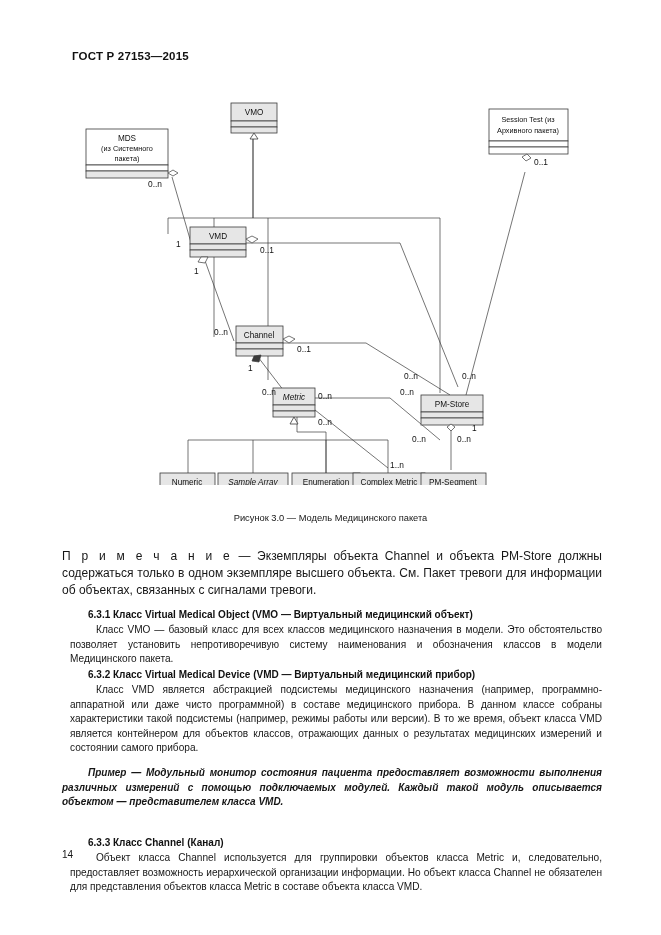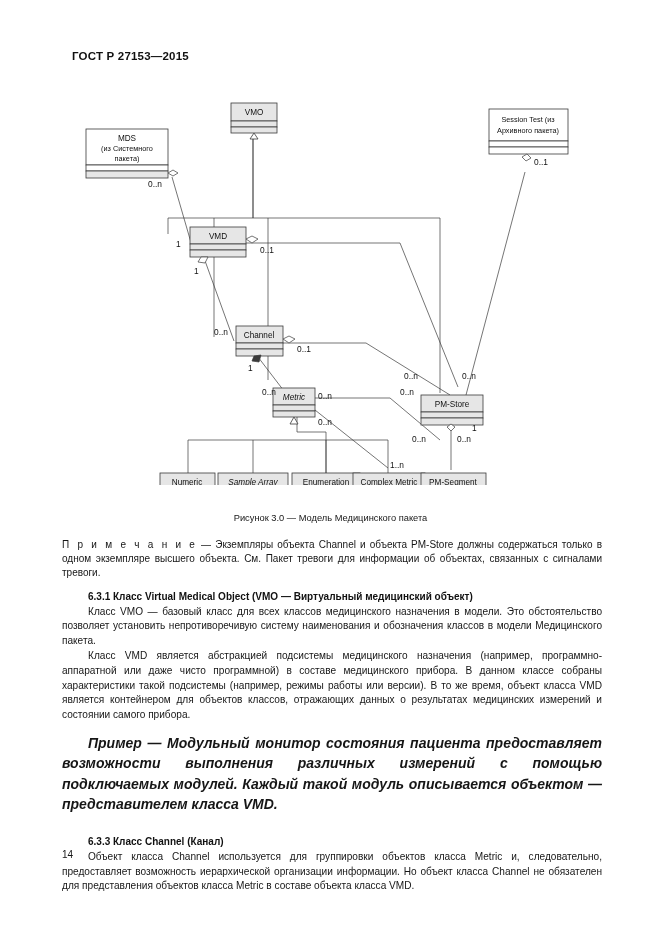--- a/index.html
+++ b/index.html
@@ -51,53 +51,53 @@
   }
 
   
   .body-text {
     position: absolute;
     left: 62px;
     top: 538px;
     width: 540px;
   }
   .note {
-    font-size: 10px;
+    font-size: 12px;
     line-height: 1.42;
     text-align: justify;
-    margin: 0 0 9px 0;
+    margin: 10px 0 9px 0;
     color: #161616;
   }
   .note .note-lead {
     letter-spacing: 2.1px;
   }
   h3.sec {
     font-size: 10px;
     font-weight: bold;
     margin: 0 0 1px 0;
     padding-left: 26px;
     line-height: 1.4;
     color: #111;
   }
   p.para {
     font-size: 10.1px;
     line-height: 1.45;
     text-align: justify;
-    margin: 0 0 1px 0;
+    margin: 0 0 1px 8px;
     text-indent: 26px;
     color: #161616;
     hyphens: none;
   }
   p.example {
-    font-size: 14px;
+    font-size: 10px;
     font-style: italic;
     font-weight: bold;
     line-height: 1.47;
     text-align: justify;
-    margin: 10px 0 20px 0;
+    margin: 10px 0 26px 0;
     text-indent: 26px;
     color: #161616;
   }
 
   
   .page-number {
     position: absolute;
     left: 62px;
     top: 849px;
     font-size: 10px;
@@ -324,20 +324,21 @@
 
 <div class="body-text">
 
   <p class="note">
     <span class="note-lead">П р и м е ч а н и е</span><span> — Экземпляры объекта Channel и объекта PM-Store должны содержаться только в одном экземпляре высшего объекта. См. Пакет тревоги для информации об объектах, связанных с сигналами тревоги.</span>
   </p>
 
   <h3 class="sec">6.3.1 Класс Virtual Medical Object (VMO — Виртуальный медицинский объект)</h3>
   <p class="para">Класс VMO — базовый класс для всех классов медицинского назначения в модели. Это обстоятельство позволяет установить непротиворечивую систему наименования и обозначения классов в модели Медицинского пакета.</p>
 
+  <h3 class="sec">6.3.2 Класс Virtual Medical Device (VMD — Виртуальный медицинский прибор)</h3>
   <p class="para">Класс VMD является абстракцией подсистемы медицинского назначения (например, программно-аппаратной или даже чисто программной) в составе медицинского прибора. В данном классе собраны характеристики такой подсистемы (например, режимы работы или версии). В то же время, объект класса VMD является контейнером для объектов классов, отражающих данных о результатах медицинских измерений и состоянии самого прибора.</p>
   <p class="example">Пример — Модульный монитор состояния пациента предоставляет возможности выполнения различных измерений с помощью подключаемых модулей. Каждый такой модуль описывается объектом — представителем класса VMD.</p>
 
   <h3 class="sec">6.3.3 Класс Channel (Канал)</h3>
   <p class="para">Объект класса Channel используется для группировки объектов класса Metric и, следовательно, предоставляет возможность иерархической организации информации. Но объект класса Channel не обязателен для представления объектов класса Metric в составе объекта класса VMD.</p>
 </div>
 
 <div class="page-number">14</div>
 
 </body></html>

